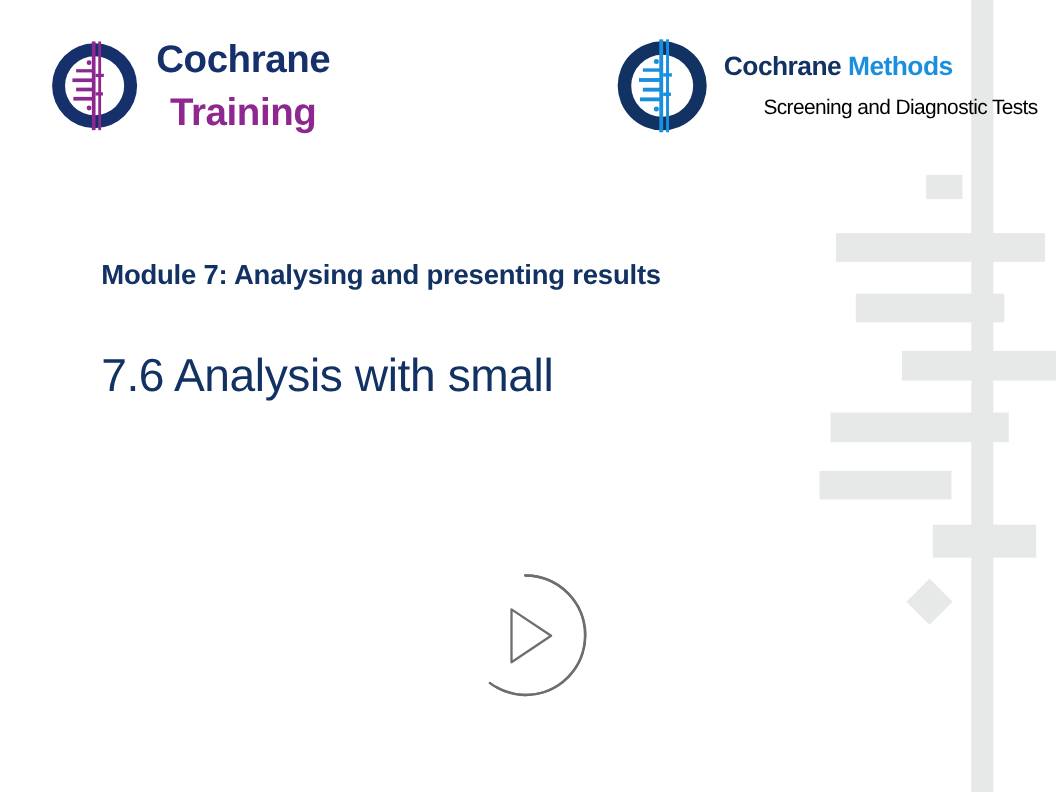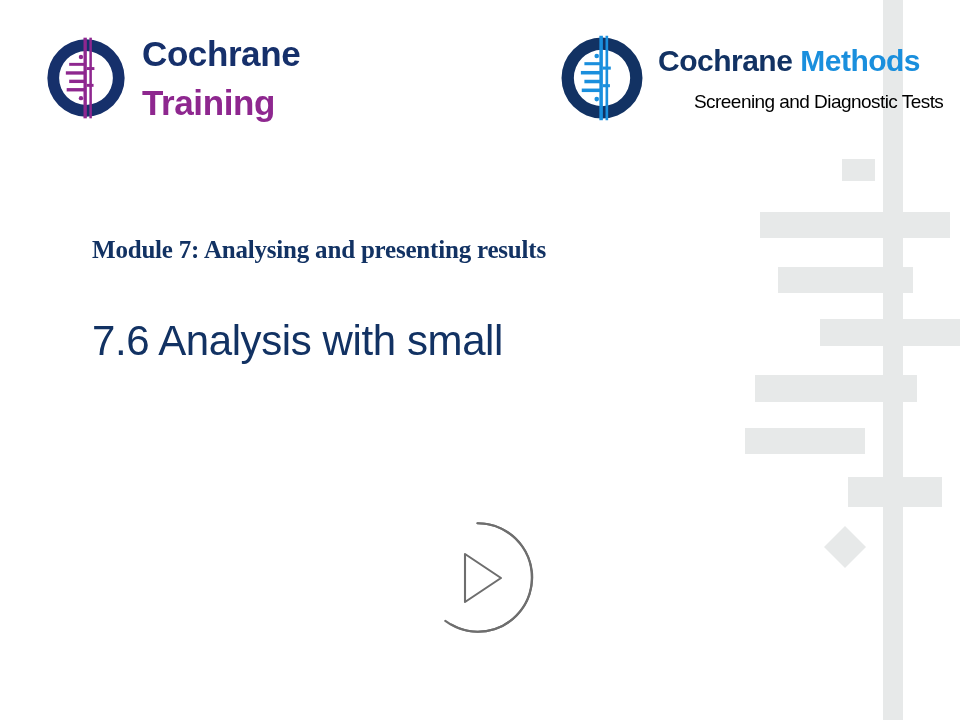--- a/index.html
+++ b/index.html
@@ -60,24 +60,25 @@
     font-weight: 700;
     color: #16306b;
     letter-spacing: -0.4px;
   }
   .lt-line2 {
     font-size: 35px;
     font-weight: 700;
     color: #8e278f;
     letter-spacing: -0.4px;
     margin-top: 2px;
+    text-align: center;
   }
 
   .lm-line1 {
-    font-size: 30px;
+    font-size: 24px;
     font-weight: 700;
     letter-spacing: -0.5px;
     white-space: nowrap;
   }
   .lm-line1 .w1 { color: #123263; }
   .lm-line1 .w2 { color: #1a8fdd; }
   .lm-line2 {
     font-size: 19px;
     font-weight: 400;
     color: #000000;
@@ -90,21 +91,20 @@
   
   .module-line {
     position: absolute;
     left: 92px;
     top: 236px;
     font-size: 25px;
     font-weight: 700;
     color: #123263;
     letter-spacing: -0.2px;
     z-index: 2;
-    font-family: Liberation Serif, serif;
   }
 
   .slide-title {
     position: absolute;
     left: 92px;
     top: 312px;
     width: 640px;
     font-size: 42px;
     font-weight: 400;
     color: #123263;

